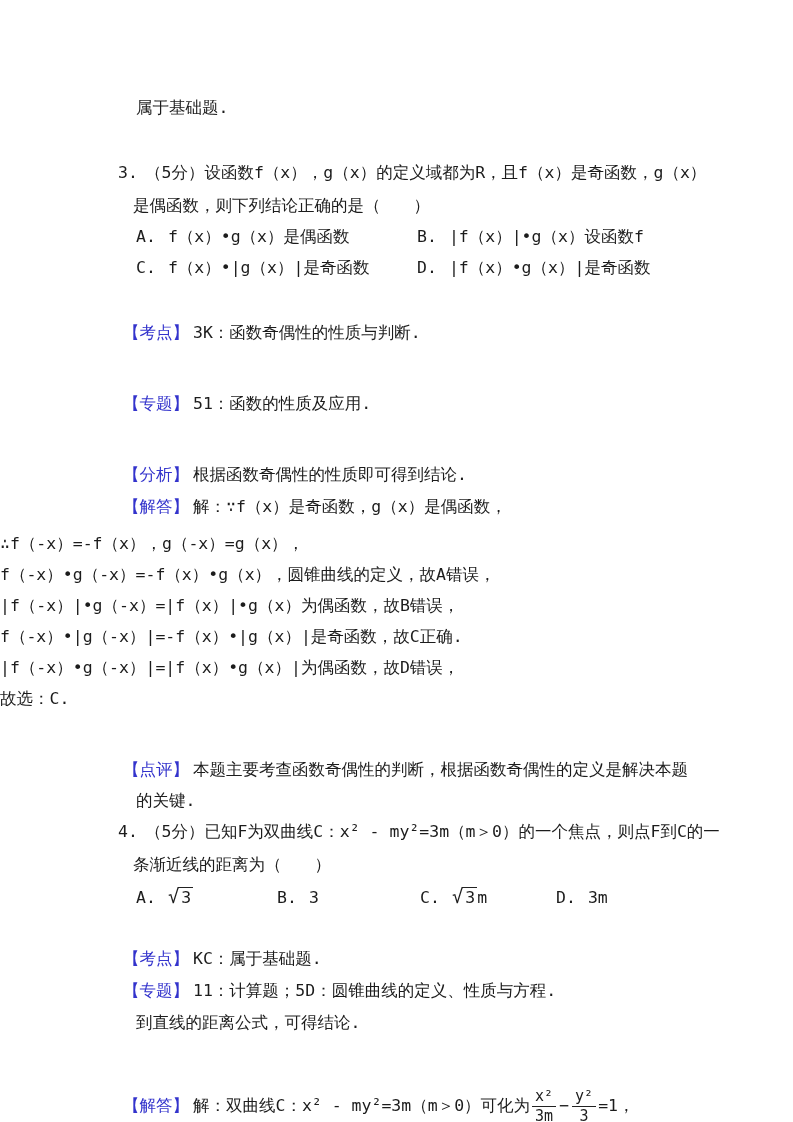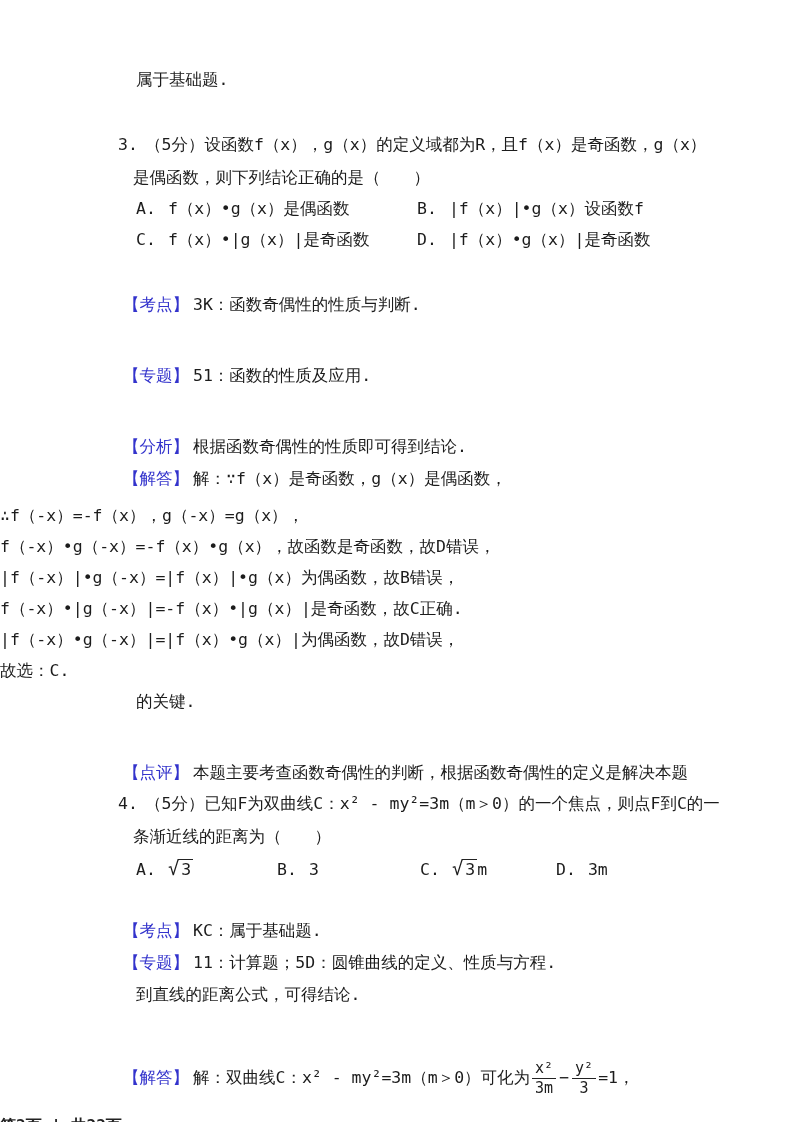--- a/index.html
+++ b/index.html
@@ -26,21 +26,21 @@
   .q4cola{display:inline-block;width:141px;}
   .q4colb{display:inline-block;width:143px;}
   .q4colc{display:inline-block;width:136px;}
   .mt-34{margin-top:34px;}
   .mt-28{}
   .mt-31{margin-top:31px;}
   .mt-6{margin-top:6px;}
   .mt-4{margin-top:4px;}
   .mt-2{margin-top:2px;}
   .mt-1{margin-top:1px;}
-  .mt-92{margin-top:64px;}
+  .mt-92{margin-top:92px;}
   .rad{display:inline-block;white-space:nowrap;}
   .rsign{font-size:19px;}
   .rbody{display:inline-block;border-top:1.6px solid #222;padding:0 2px;line-height:19px;}
   .line-tall{height:56px;line-height:56px;white-space:nowrap;}
   .frac{display:inline-block;vertical-align:middle;text-align:center;margin:0 2px;font-size:15px;}
   .fnum{display:block;line-height:19px;border-bottom:1.5px solid #222;padding:0 3px;}
   .fden{display:block;line-height:19px;}
   .fminus{margin:0 1px;}
   .footer{height:31px;line-height:31px;text-align:left;font-size:16px;font-weight:bold;color:#222;}
 </style>
@@ -73,31 +73,31 @@
     <span class="blabel">【专题】</span><span>51：函数的性质及应用.</span>
   </div>
   <div class="line ml-bracket">
     <span class="blabel">【分析】</span><span>根据函数奇偶性的性质即可得到结论.</span>
   </div>
   <div class="line ml-bracket mt-1">
     <span class="blabel">【解答】</span><span>解：∵f（x）是奇函数，g（x）是偶函数，</span>
   </div>
 
   <div class="line ml-formula mt-6"><span>∴f（-x）=-f（x），g（-x）=g（x），</span></div>
-  <div class="line ml-formula"><span>f（-x）•g（-x）=-f（x）•g（x），故函数是奇函数，故D错误，</span></div>
+  <div class="line ml-formula"><span>f（-x）•g（-x）=-f（x）•g（x），圆锥曲线的定义，故A错误，</span></div>
   <div class="line ml-formula"><span>|f（-x）|•g（-x）=|f（x）|•g（x）为偶函数，故B错误，</span></div>
   <div class="line ml-formula"><span>f（-x）•|g（-x）|=-f（x）•|g（x）|是奇函数，故C正确.</span></div>
   <div class="line ml-formula"><span>|f（-x）•g（-x）|=|f（x）•g（x）|为偶函数，故D错误，</span></div>
   <div class="line ml-formula"><span>故选：C.</span></div>
 
+  <div class="line ml-bracket">
+    <span class="blabel">【点评】</span><span>本题主要考查函数奇偶性的判断，根据函数奇偶性的定义是解决本题</span>
+  </div>
   <div class="line ml-deep">
     <span>的关键.</span>
-  </div>
-  <div class="line ml-bracket">
-    <span class="blabel">【点评】</span><span>本题主要考查函数奇偶性的判断，根据函数奇偶性的定义是解决本题</span>
   </div>
 
   <div class="line ml-num mt-28">
     <span class="qnum">4.</span><span>（5分）已知F为双曲线C：x² - my²=3m（m＞0）的一个焦点，则点F到C的一</span>
   </div>
   <div class="line ml-cont mt-2">
     <span>条渐近线的距离为（　　）</span>
   </div>
   <div class="line ml-opt mt-1">
     <span class="q4cola"><span class="olabel">A.</span><span class="rad"><span class="rsign">√</span><span class="rbody">3</span></span></span><span class="q4colb"><span class="olabel">B.</span><span>3</span></span><span class="q4colc"><span class="olabel">C.</span><span class="rad"><span class="rsign">√</span><span class="rbody">3</span></span><span>m</span></span><span><span class="olabel">D.</span><span>3m</span></span>

